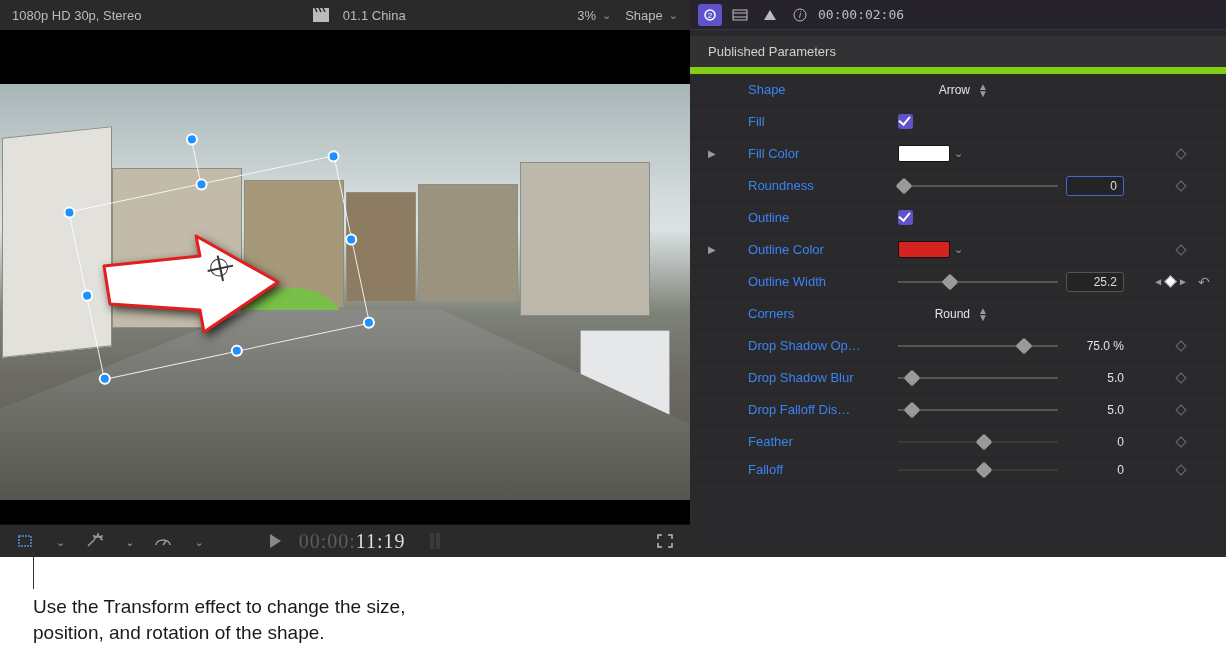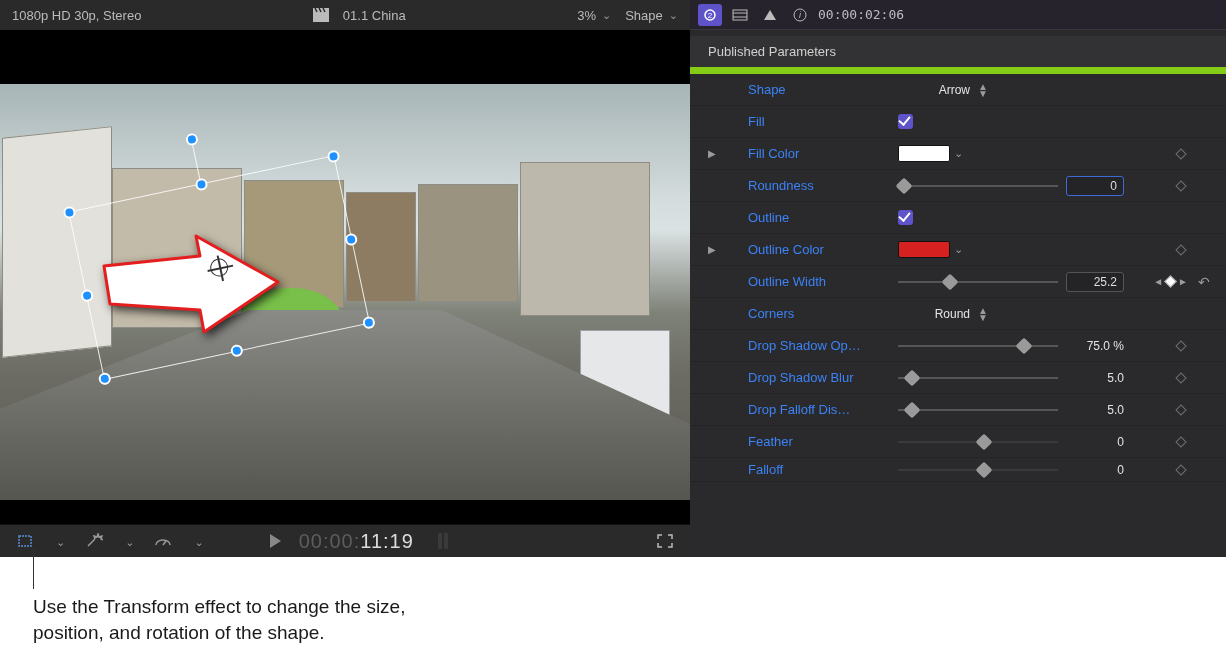--- a/index.html
+++ b/index.html
@@ -137,21 +137,21 @@
     border-top:1px solid #111;
     display:flex; align-items:center;
     padding: 0 14px;
     gap: 18px;
     color:#9d9d9d;
   }
   .tool-ic { width:22px; height:18px; display:flex; align-items:center; justify-content:center; color:#5b8dd6;}
   .tool-ic.grey{ color:#999;}
   .tool-ic svg{ display:block;}
   .vb-sep{flex:1;}
-  .timecode { font-family: Liberation Sans, sans-serif; font-size:20px; color:#5d5d5d; letter-spacing:1px;}
+  .timecode { font-family: Liberation Serif, serif; font-size:20px; color:#5d5d5d; letter-spacing:1px;}
   .timecode .bright{ color:#ddd; }
   .play-tri{ width:0;height:0;border-left:11px solid #888;border-top:7px solid transparent;border-bottom:7px solid transparent;}
   .loop-bars{ display:flex; gap:2px; margin-left:6px;}
   .loop-bars span{ width:4px; height:16px; background:#3a3a3a;}
 
   
   .inspector {
     position:absolute; left:690px; top:0; width:536px; height:557px;
     background:#2a2a2c;
     color:#b9b9bb;

